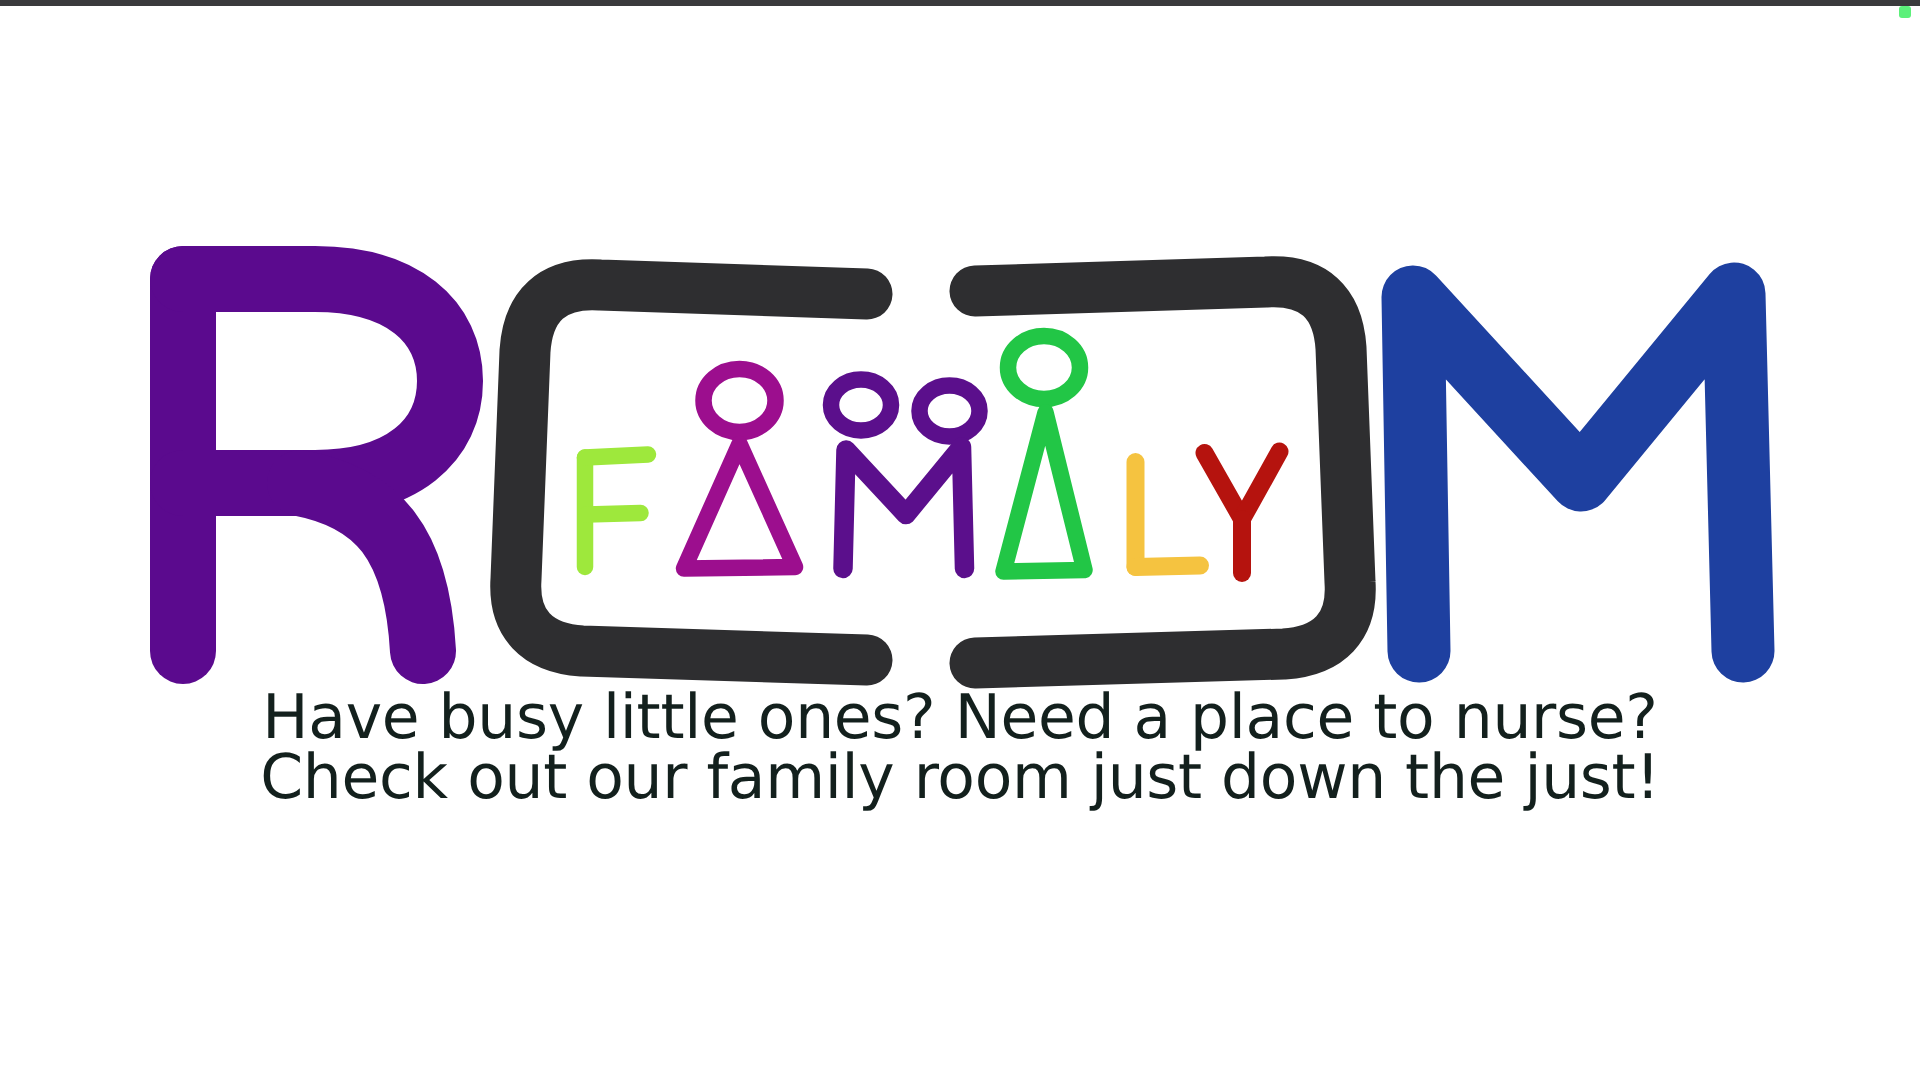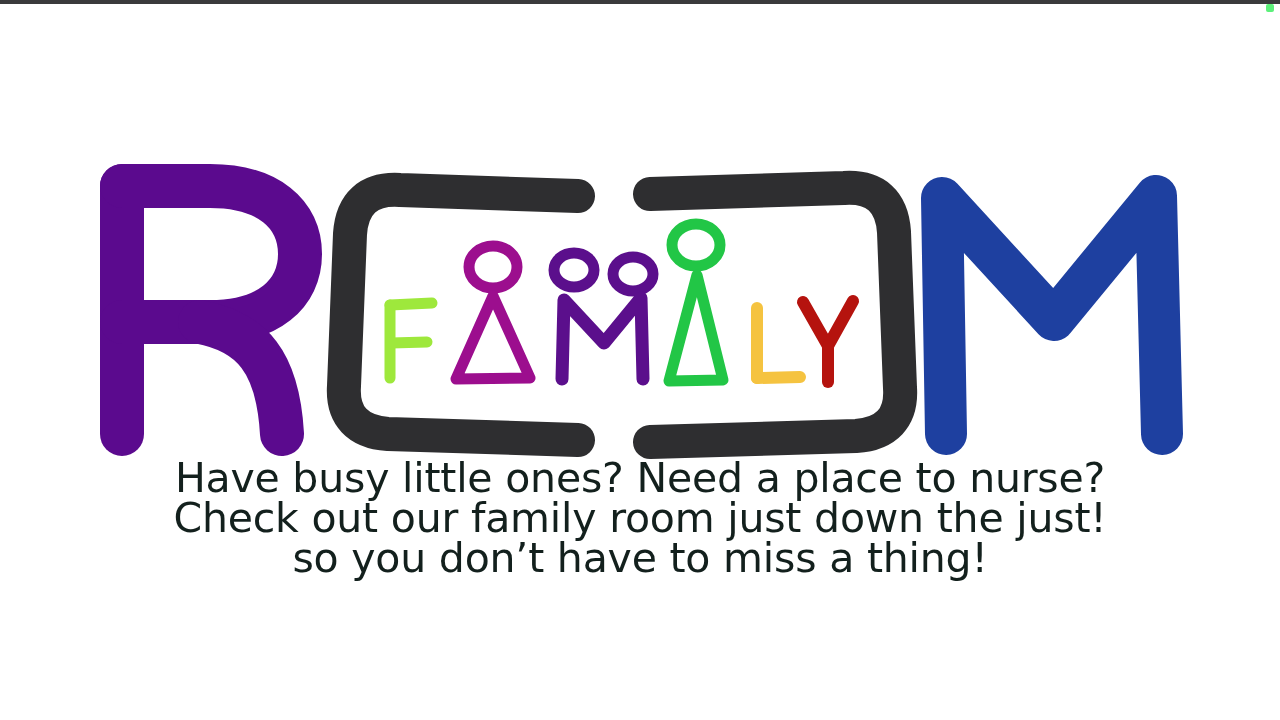--- a/index.html
+++ b/index.html
@@ -129,16 +129,15 @@
         <path d="M853 151 L828 196" stroke="#b5130e" stroke-width="12" stroke-linecap="round" fill="none"></path>
         <path d="M828 196 L828 232" stroke="#b5130e" stroke-width="12" stroke-linecap="round" fill="none"></path>
       </g>
 
     </svg>
   </div>
 
   <div id="caption">
     <span class="cap-line">Have busy little ones? Need a place to nurse?</span>
     <span class="cap-line">Check out our family room just down the just!</span>
-    <span class="cap-line">so you don’t have to miss a thing!</span>
   </div>
 
 </div>
 
 </body></html>

